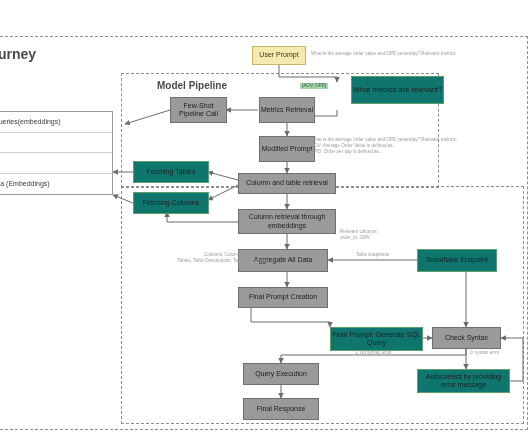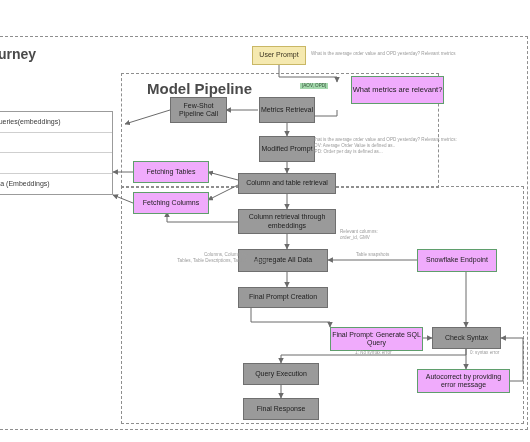--- a/index.html
+++ b/index.html
@@ -10,21 +10,21 @@
   }
   #canvas{position:absolute;left:0;top:0;width:530px;height:442px;}
   svg.layer{position:absolute;left:0;top:0;width:530px;height:442px;overflow:visible;}
   .node{
     position:absolute;box-sizing:border-box;
     display:flex;align-items:center;justify-content:center;
     text-align:center;line-height:1.15;
     border:1px solid #6b6b6b;
   }
   .node.grey{background:#9a9a9a;color:#1d1d1d;border-color:#6f6f6f;}
-  .node.green{background:#f0abfc;color:#1d1d1d;border-color:#5f9e6c;}
+  .node.green{background:#0f766e;color:#1d1d1d;border-color:#5f9e6c;}
   .node.yellow{background:#f5e9b0;color:#3a3320;border-color:#c9b765;}
   .ann{position:absolute;color:#9b9b9b;line-height:1.35;white-space:pre-line;}
   .edge-label{position:absolute;color:#9b9b9b;line-height:1.3;}
   .chip{position:absolute;background:#a3d8ac;color:#35543a;padding:0 2px;line-height:1.2;}
   .panel{
     position:absolute;box-sizing:border-box;
     border:1px solid #9b9b9b;background:#ffffff;
   }
   .panel-row{
     box-sizing:border-box;height:25%;
@@ -44,21 +44,21 @@
 <body>
 
 <div id="canvas">
 
   <div class="dashed" style="left:-60px;top:36px;width:588px;height:394px;"></div>
 
   <div class="dashed" style="left:121px;top:73px;width:318px;height:115px;"></div>
 
   <div class="dashed" style="left:121px;top:186px;width:403px;height:238px;"></div>
 
-  <div class="group-title" style="left:128px;top:80px;font-size:15px;padding-left:19px;">Model Pipeline</div>
+  <div class="group-title" style="left:138px;top:80px;font-size:10px;padding-left:19px;">Model Pipeline</div>
 
   <div class="page-title" style="left:-2px;top:46px;font-size:14px;">urney</div>
 
   <svg class="layer">
     <defs>
       <marker id="ah" viewBox="0 0 10 10" refX="9" refY="5" markerWidth="5.5" markerHeight="5.5" orient="auto-start-reverse">
         <path d="M 0 0 L 10 5 L 0 10 z" fill="#6b6b6b"></path>
       </marker>
     </defs>
     <g stroke="#6b6b6b" stroke-width="1" fill="none" marker-end="url(#ah)">

